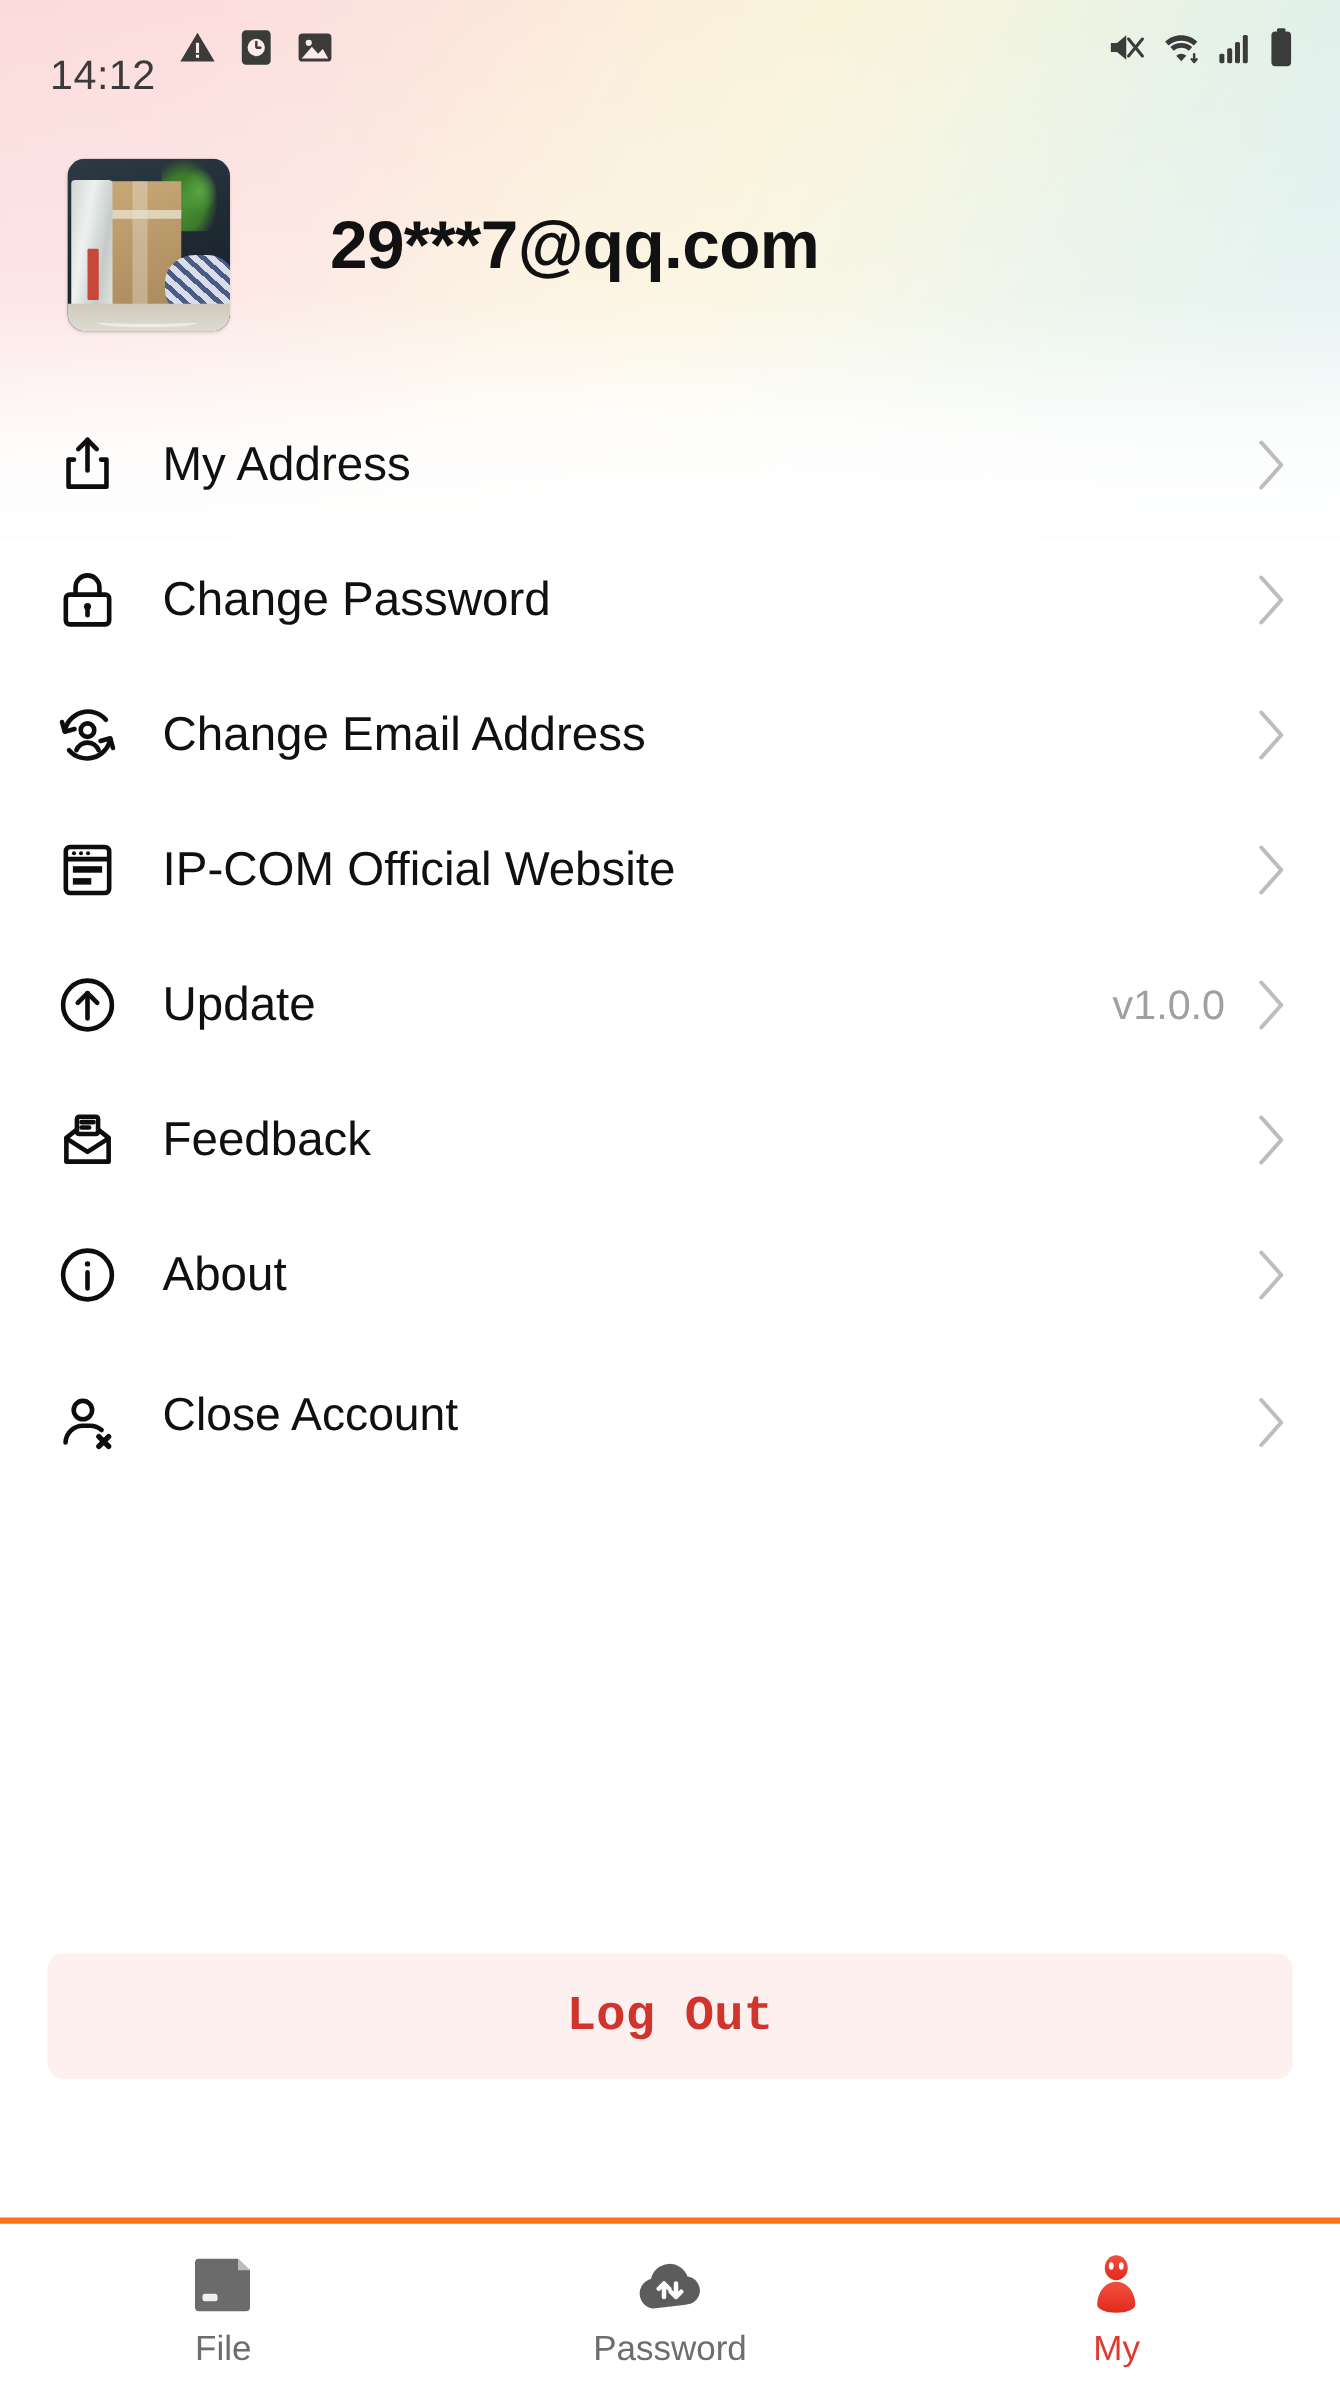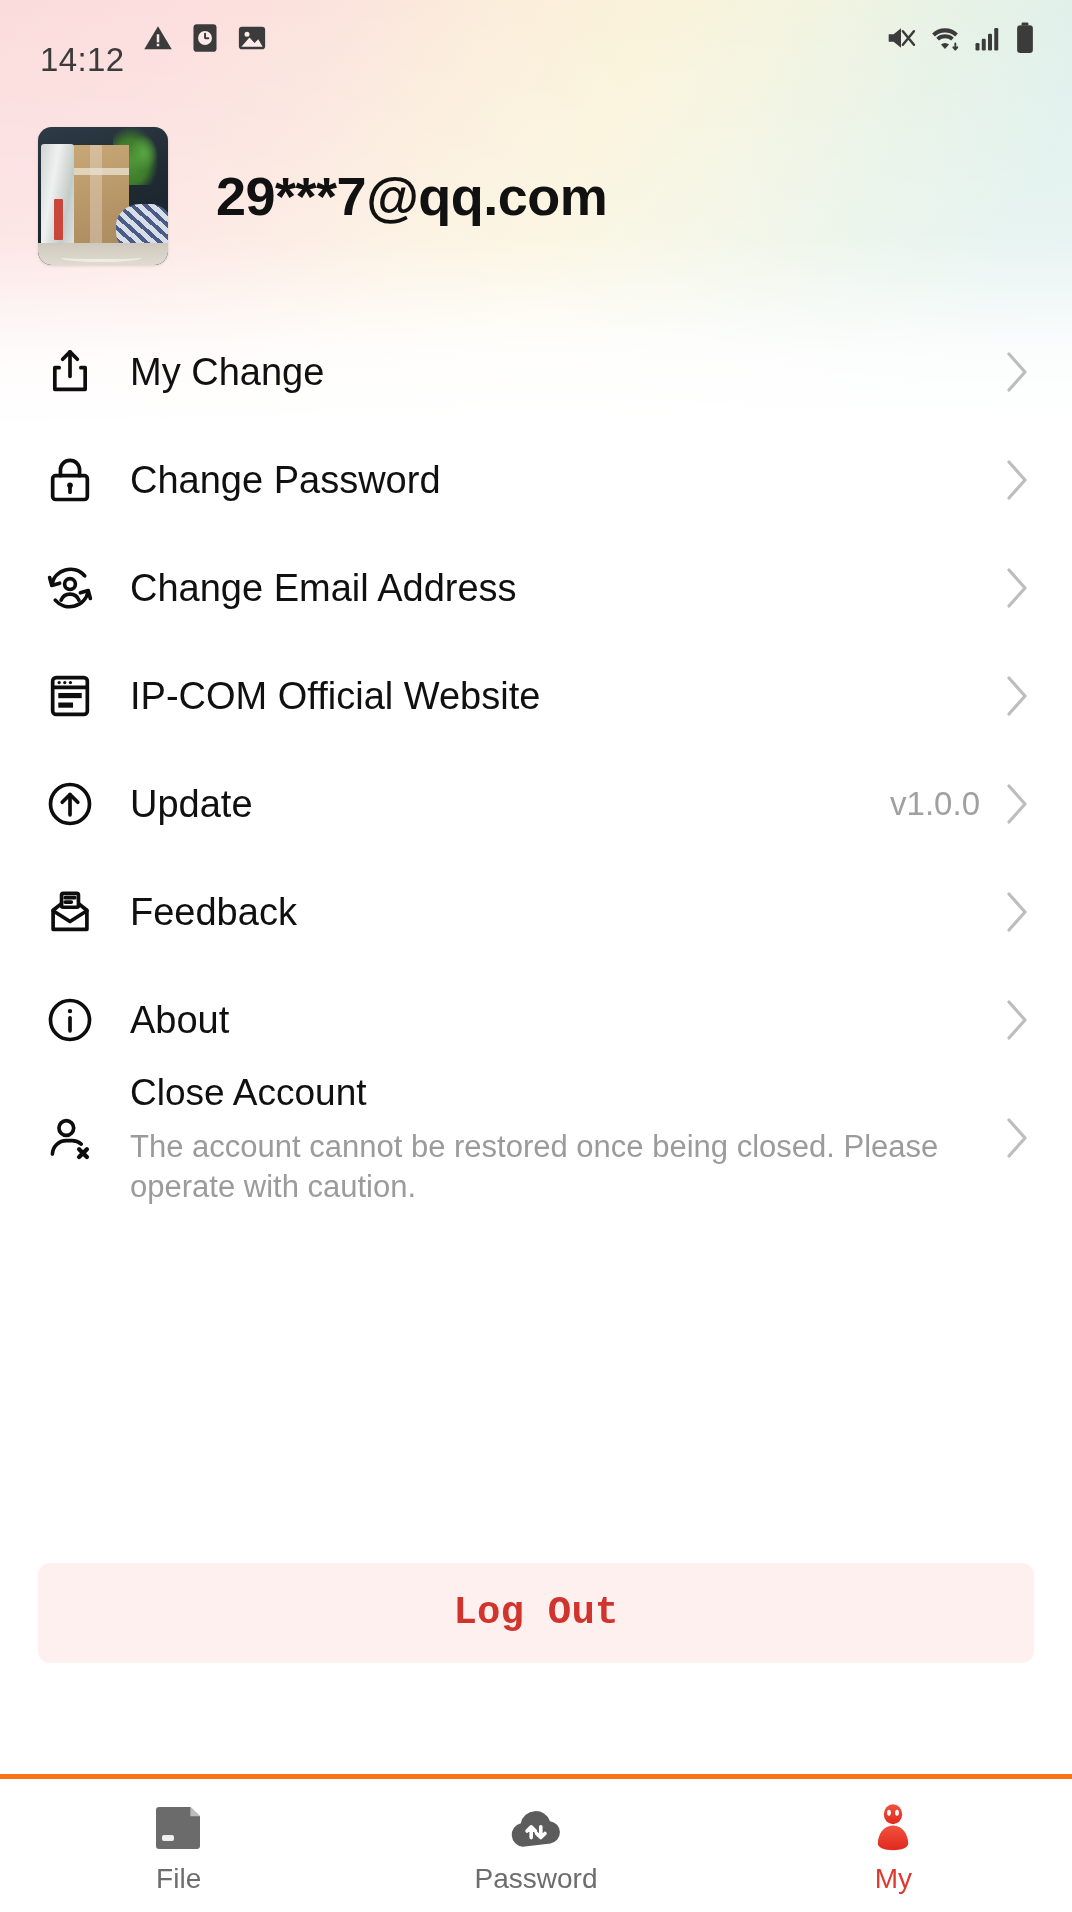--- a/index.html
+++ b/index.html
@@ -67,22 +67,23 @@
   .sb-icon { display: block; }
 
   
   .profile {
     position: absolute;
     top: 126px; left: 0;
     width: 860px;
     height: 140px;
     display: flex;
     align-items: center;
-    padding-left: 38px;
+    padding-left: 54px;
     z-index: 4;
+    gap: 32px;
   }
   .avatar {
     width: 130px;
     height: 138px;
     border-radius: 14px;
     overflow: hidden;
     position: relative;
     flex: 0 0 auto;
     box-shadow: 0 1px 3px rgba(0,0,0,0.12);
     background: #b9b2a6;
@@ -316,21 +317,21 @@
 
     <div class="menu-row">
       <span class="row-icon">
         <svg width="52" height="52" viewBox="0 0 24 24" fill="none" stroke="#0d0d0d" stroke-width="1.7" stroke-linecap="round" stroke-linejoin="round">
           <path d="M7 10H5v10h14V10h-2"></path>
           <path d="M12 2.7v11.3"></path>
           <path d="M8.6 6.1 12 2.7l3.4 3.4"></path>
         </svg>
       </span>
       <div class="row-body">
-        <span class="row-label">My Change</span>
+        <span class="row-label">My Address</span>
       </div>
       <span class="chev">
         <svg width="26" height="44" viewBox="0 0 12 22" fill="none" stroke="#bdbdbd" stroke-width="1.6" stroke-linecap="round" stroke-linejoin="round">
             <path d="M2 2l8 9-8 9"></path>
           </svg>
       </span>
     </div>
 
     <div class="menu-row">
       <span class="row-icon">
@@ -453,21 +454,20 @@
     <div class="menu-row tall">
       <span class="row-icon">
         <svg width="52" height="52" viewBox="0 0 24 24" fill="none" stroke="#0d0d0d" stroke-width="1.7" stroke-linecap="round" stroke-linejoin="round">
           <circle cx="10.3" cy="7.4" r="3.4"></circle>
           <path d="M3.9 19.4a6.4 6.4 0 0 1 6.4-6.2h2.6a6.4 6.4 0 0 1 4.3 1.6"></path>
           <path d="M16.2 17.2l3.6 3.6M19.8 17.2l-3.6 3.6" stroke-width="2"></path>
         </svg>
       </span>
       <div class="row-body">
         <span class="row-label">Close Account</span>
-        <span class="row-sub">The account cannot be restored once being closed. Please operate with caution.</span>
       </div>
       <span class="chev">
         <svg width="26" height="44" viewBox="0 0 12 22" fill="none" stroke="#bdbdbd" stroke-width="1.6" stroke-linecap="round" stroke-linejoin="round">
             <path d="M2 2l8 9-8 9"></path>
           </svg>
       </span>
     </div>
   </div>
 
   <button class="logout-btn">Log Out</button>

